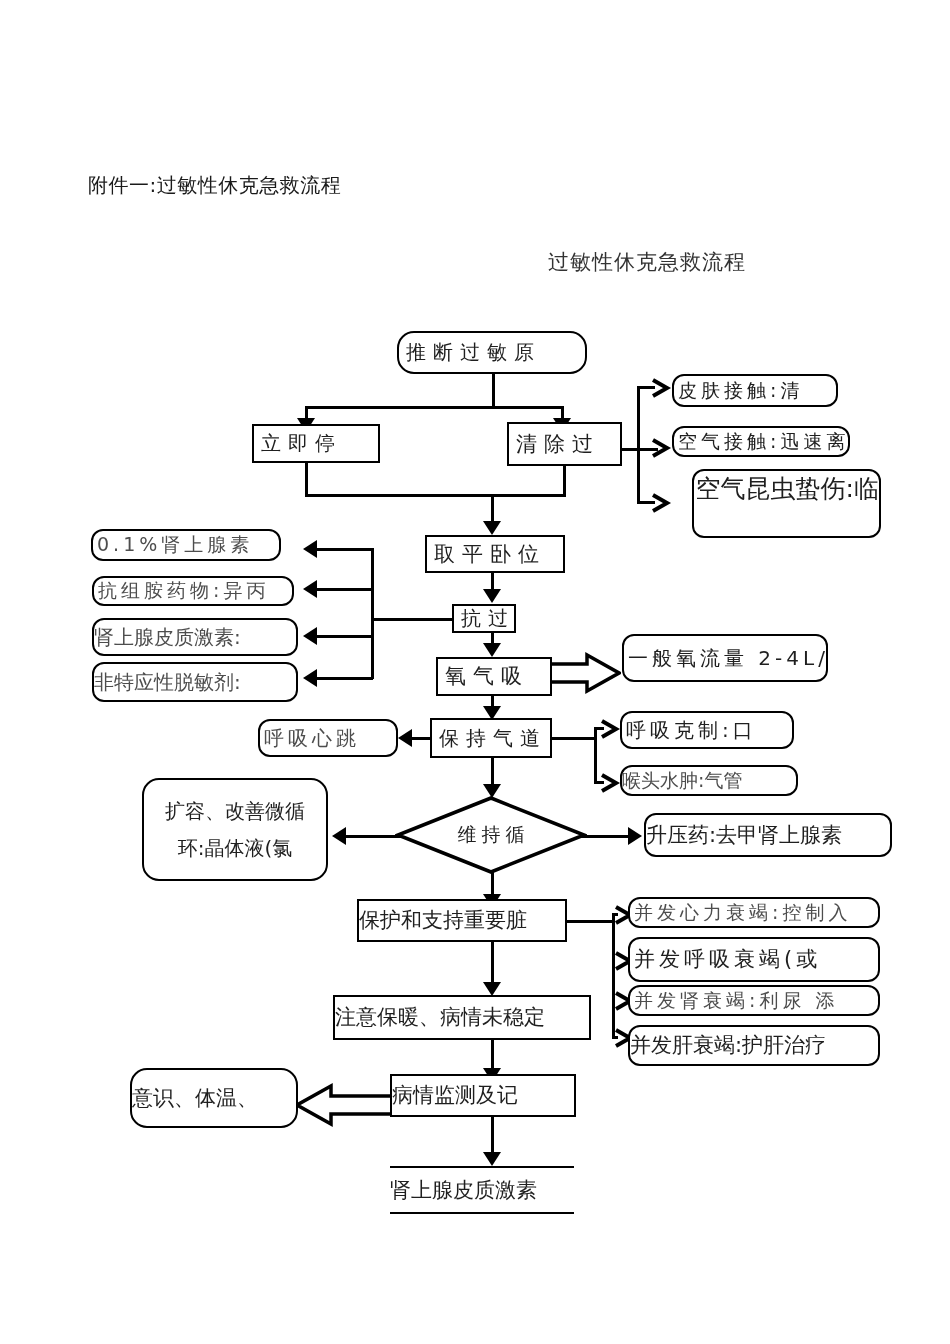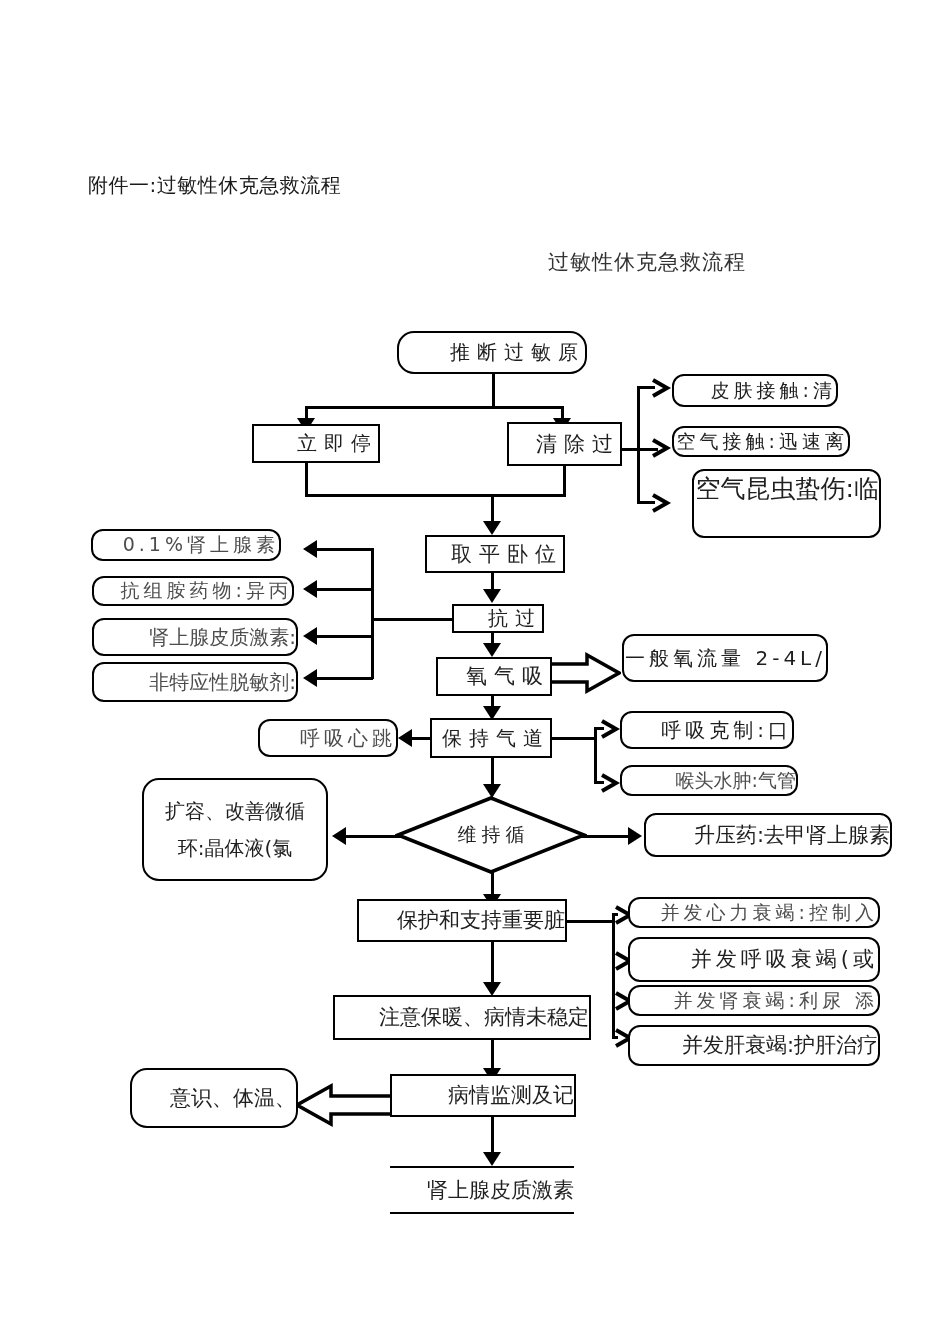--- a/index.html
+++ b/index.html
@@ -39,21 +39,21 @@
   }
 
   
   .node {
     position: absolute;
     box-sizing: border-box;
     border: 2.5px solid #000000;
     background: #ffffff;
     display: flex;
     align-items: center;
-    justify-content: flex-end;
+    justify-content: flex-start;
     text-align: center;
     color: #1f1f1f;
     line-height: 1.15;
     overflow: hidden;
   }
   .node.rect { border-radius: 0; }
   .node.round { border-radius: 17px; }
   .node.round-sm { border-radius: 12px; }
   .node.spaced { letter-spacing: 7px; text-indent: 7px; }
   .node.spaced-sm { letter-spacing: 4px; text-indent: 4px; }
@@ -290,21 +290,21 @@
   </div>
 
   <div class="node round-sm" style="left:674px; top:469px; width:189px; height:69px; font-size:25px; align-items:flex-start; padding-top:4px; justify-content:flex-end; padding-left:7px;margin-left:18px;">
     <span class="ln">空气昆虫蛰伤:临</span>
   </div>
 
   <div class="node rect spaced" style="left:425px; top:535px; width:140px; height:38px; font-size:21px;">
     <span class="ln">取平卧位</span>
   </div>
 
-  <div class="node rect spaced clip-v" style="left:452px; top:604px; width:92px; height:29px; font-size:20px;">
+  <div class="node rect spaced clip-v" style="left:452px; top:604px; width:64px; height:29px; font-size:20px;">
     <span class="ln">抗过</span>
   </div>
 
   <div class="node rect spaced" style="left:436px; top:657px; width:116px; height:39px; font-size:21px;">
     <span class="ln">氧气吸</span>
   </div>
 
   <div class="node round-sm spaced-sm" style="left:622px; top:634px; width:206px; height:48px; font-size:20px;">
     <span class="ln">一般氧流量 2-4L/</span>
   </div>

